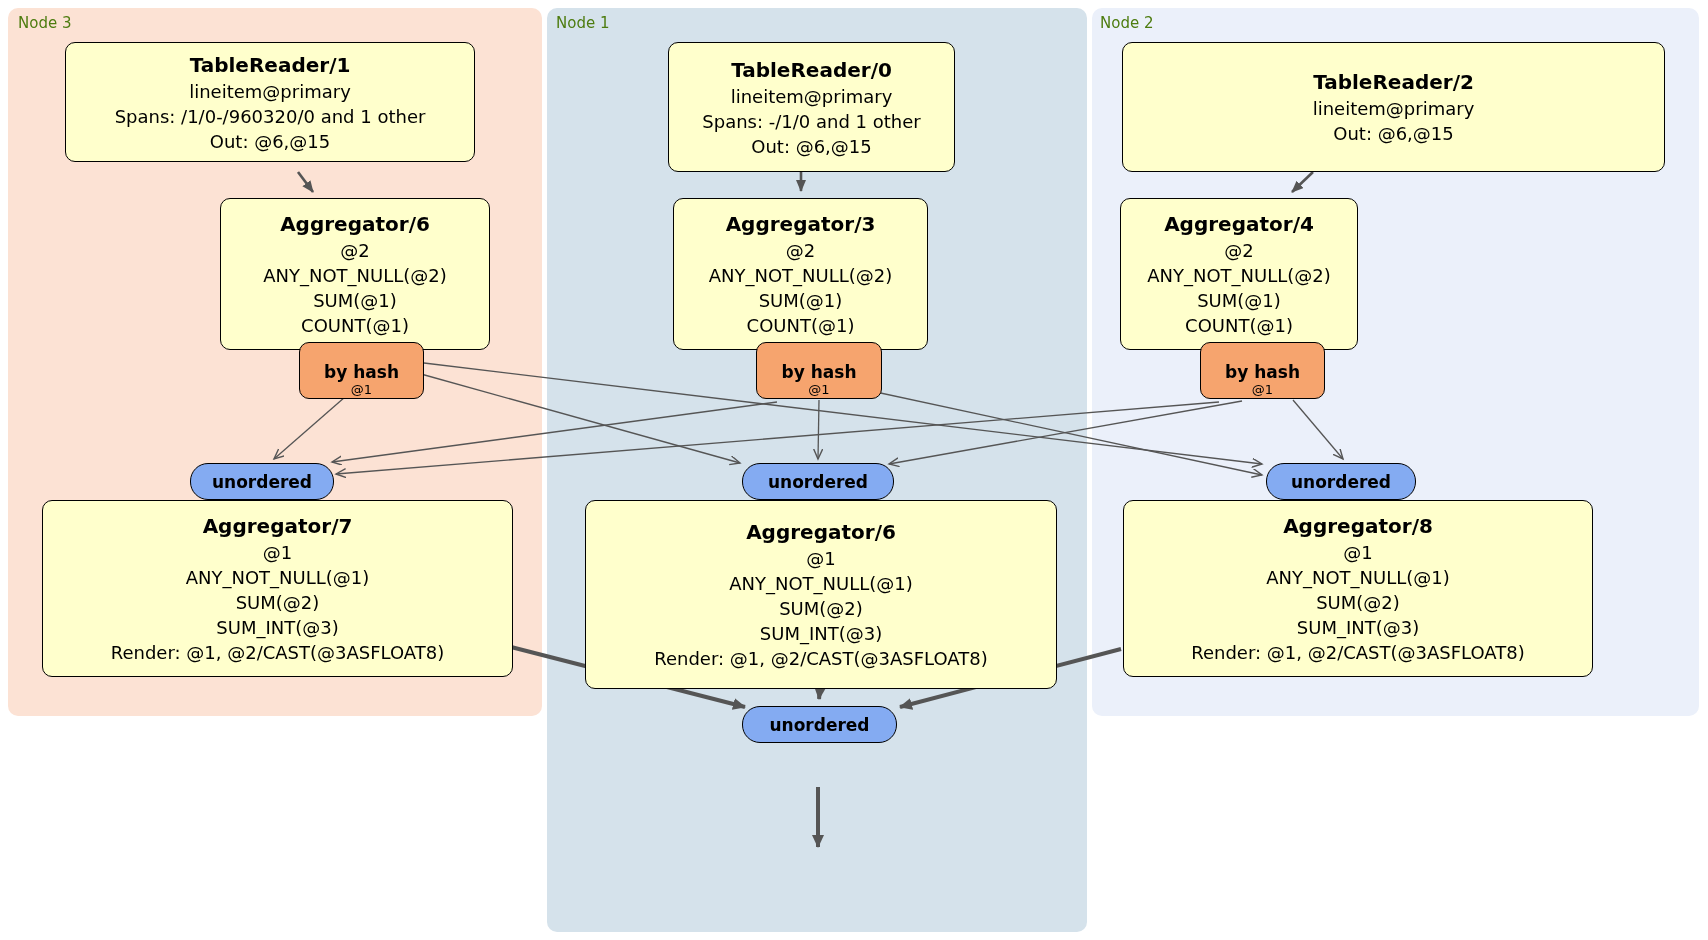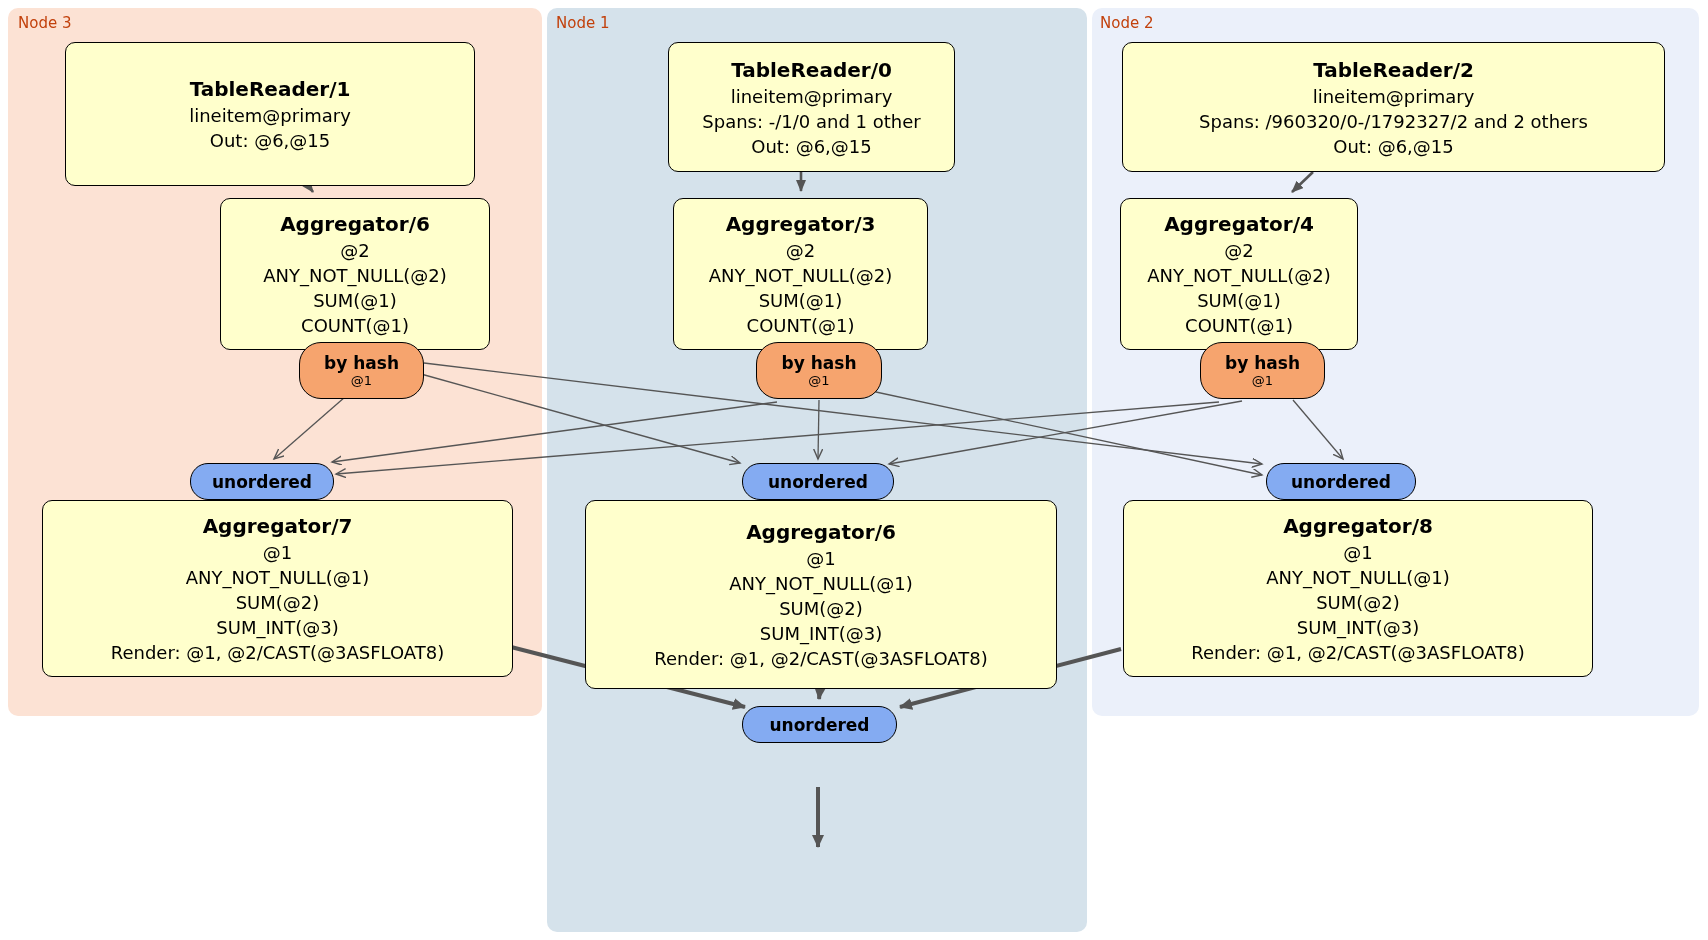--- a/index.html
+++ b/index.html
@@ -18,21 +18,21 @@
   .region {
     position: absolute;
     border-radius: 10px;
     z-index: 0;
   }
   .region-label {
     position: absolute;
     top: 7px;
     left: 10px;
     font-size: 15px;
-    color: #c2410c;
+    color: #4d7c0f;
     z-index: 1;
   }
   #region-node3 { background: var(--region_node3_bg, #fce2d4); }
   #region-node1 { background: var(--region_node1_bg, #d5e2eb); }
   #region-node2 { background: var(--region_node2_bg, #ebf0fa); }
   .edges {
     position: absolute;
     left: 0; top: 0;
     z-index: 2;
   }
@@ -68,21 +68,22 @@
     display: flex;
     flex-direction: column;
     justify-content: center;
     align-items: center;
     text-align: center;
     z-index: 4;
     color: #000;
   }
   .router {
     background: var(--router_bg, #f6a46e);
-    border-radius: 22px;
+    border-radius: 10px;
+    justify-content: flex-end;
   }
   .router .oval-label {
     font-size: 17px;
     font-weight: bold;
     line-height: 20px;
     white-space: nowrap;
   }
   .router .oval-sub {
     font-size: 13px;
     line-height: 16px;
@@ -145,37 +146,37 @@
     </g>
 
     <g stroke="#555555" stroke-width="4" fill="none">
       <line x1="511" y1="647" x2="745" y2="707" marker-end="url(#ah-thick)"></line>
       <line x1="821" y1="678" x2="819" y2="699" marker-end="url(#ah-thick)"></line>
       <line x1="1121" y1="649" x2="900" y2="707" marker-end="url(#ah-thick)"></line>
       <line x1="818" y1="787" x2="818" y2="847" marker-end="url(#ah-thick)"></line>
     </g>
   </svg>
 
-  <div class="pbox" style="left:65px;top:42px;width:410px;height:144px">
+  <div class="pbox" style="left:65px;top:42px;width:410px;height:120px">
     <div class="ptitle">TableReader/1</div>
     <div class="pline">lineitem@primary</div>
+    <div class="pline">Spans: /1/0-/960320/0 and 1 other</div>
     <div class="pline">Out: @6,@15</div>
   </div>
 
   <div class="pbox" style="left:668px;top:42px;width:287px;height:130px">
     <div class="ptitle">TableReader/0</div>
     <div class="pline">lineitem@primary</div>
     <div class="pline">Spans: -/1/0 and 1 other</div>
     <div class="pline">Out: @6,@15</div>
   </div>
 
   <div class="pbox" style="left:1122px;top:42px;width:543px;height:130px">
     <div class="ptitle">TableReader/2</div>
     <div class="pline">lineitem@primary</div>
-    <div class="pline">Spans: /960320/0-/1792327/2 and 2 others</div>
     <div class="pline">Out: @6,@15</div>
   </div>
 
   <div class="pbox" style="left:220px;top:198px;width:270px;height:152px">
     <div class="ptitle">Aggregator/6</div>
     <div class="pline">@2</div>
     <div class="pline">ANY_NOT_NULL(@2)</div>
     <div class="pline">SUM(@1)</div>
     <div class="pline">COUNT(@1)</div>
   </div>

